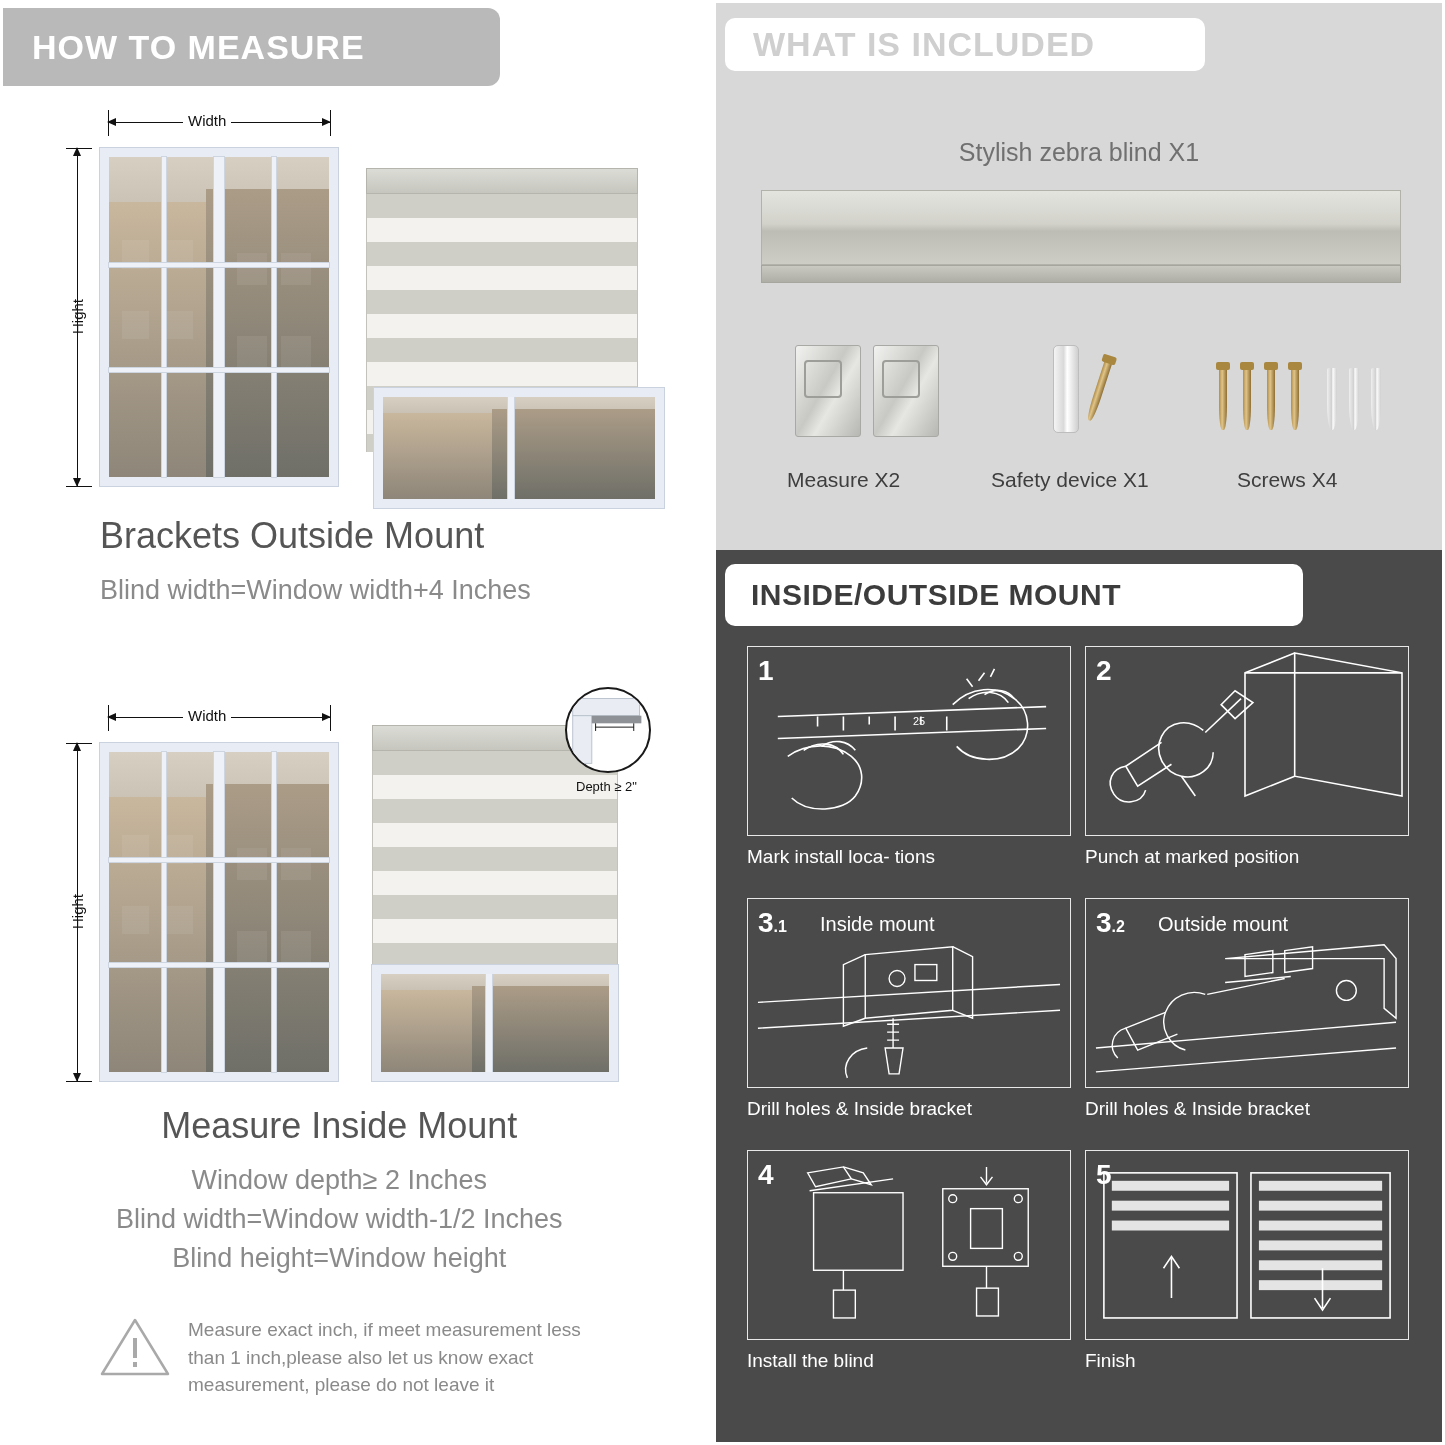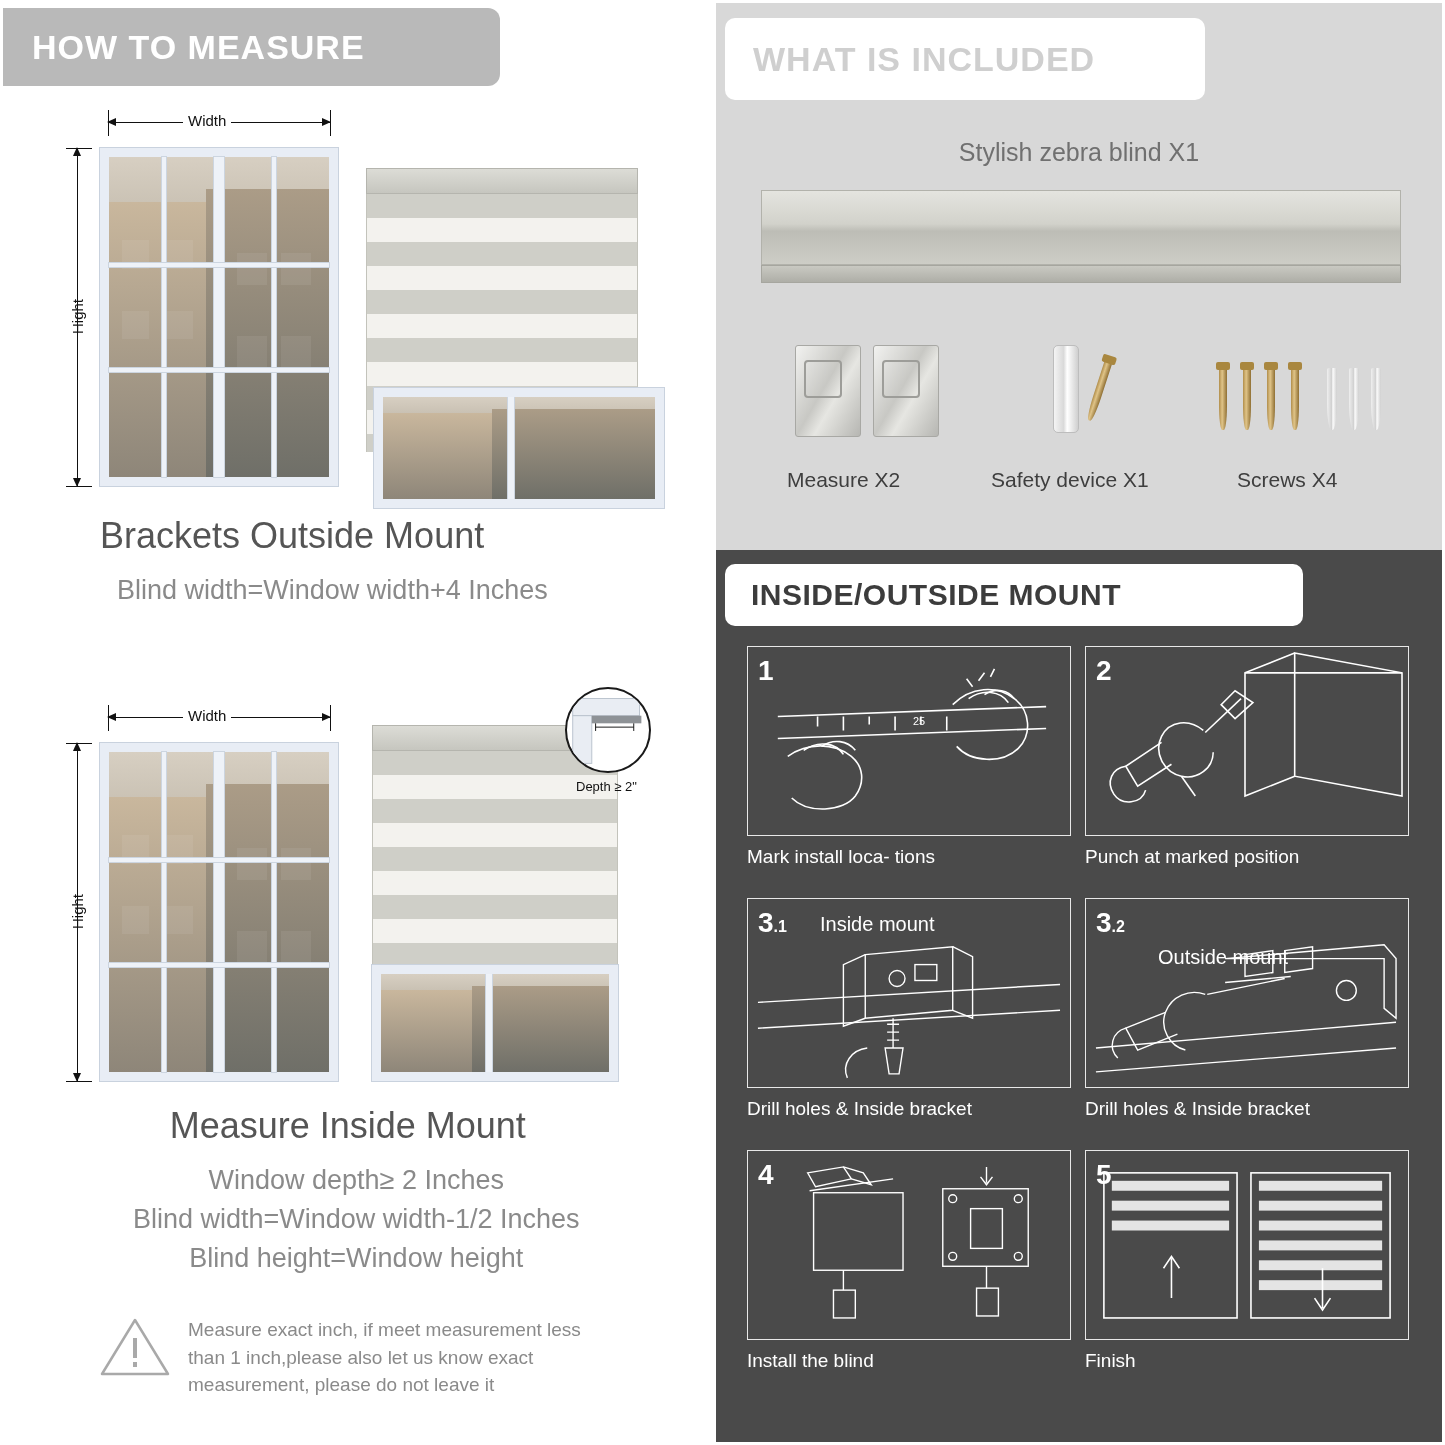--- a/index.html
+++ b/index.html
@@ -131,37 +131,37 @@
     position:absolute; width:86px; height:86px; border-radius:50%;
     border:2px solid #1a1a1a; background:#fff; overflow:hidden;
   }
   .depth-label{ position:absolute; font-size:13px; color:#111; }
 
   .heading {
     font-size:36px; color:#555; font-weight:normal;
     margin:0; padding:0;
   }
   .line {
-    font-size:27px; color:#8a8a8a; line-height:1.45;margin-left:17px;
+    font-size:27px; color:#8a8a8a; line-height:1.45;
   }
 
   .warn {
     position:absolute; left:100px; top:1316px; display:flex; gap:18px; align-items:flex-start;
   }
   .warn-text{ font-size:19px; color:#8a8a8a; line-height:1.45; }
 
   
   .right { width:732px; height:1445px; position:relative; }
   .right-top {
     position:absolute; left:0; top:0; width:732px; height:550px;
     background:#d8d8d8;
   }
   .banner-right {
     position:absolute; left:12px; top:18px;
-    width:480px; height:82px;
+    width:480px; height:53px;
     background:#ffffff; border-radius:10px;
     color:#cfcfcf; font-size:34px; font-weight:bold; letter-spacing:1px;
     display:flex; align-items:center; padding-left:28px;
   }
   .included-title{
     position:absolute; top:138px; left:0; right:0; text-align:center;
     font-size:25px; font-weight:normal; color:#707070;
   }
   .headrail{
     position:absolute; left:48px; top:190px; width:640px; height:75px;
@@ -494,21 +494,21 @@
             <path d="M10 174 L312 150"></path>
             <path d="M140 84 L206 78"></path>
             <path d="M120 96 C104 90, 86 98, 80 114 C74 130, 84 148, 100 152"></path>
             <path d="M80 114 L40 130 L52 152 L92 136"></path>
             <path d="M40 130 C26 134, 22 150, 32 160"></path>
             <path d="M122 96 L200 80"></path>
             <circle cx="262" cy="92" r="10"></circle>
           </g>
         </svg>
         <div class="step-num"><span>3</span><small>.2</small></div>
-        <div class="step-sub" style="left:72px;margin-top:33px;">Outside mount</div>
+        <div class="step-sub" style="left:72px;">Outside mount</div>
       </div>
       <div class="step-caption" style="left:372px; top:548px;">Drill holes &amp;  Inside bracket</div>
 
       <div class="step" style="left:34px; top:600px; width:324px; height:190px;">
         <svg class="sketch" viewBox="0 0 324 190">
           <g fill="none" stroke="#ffffff" stroke-width="1.4">
             <path d="M60 22 L96 16 L104 28 L68 36 Z"></path>
             <path d="M96 16 L116 22 L124 34 L104 28"></path>
             <path d="M62 40 L146 28"></path>
             <rect x="66" y="42" width="90" height="78"></rect>

